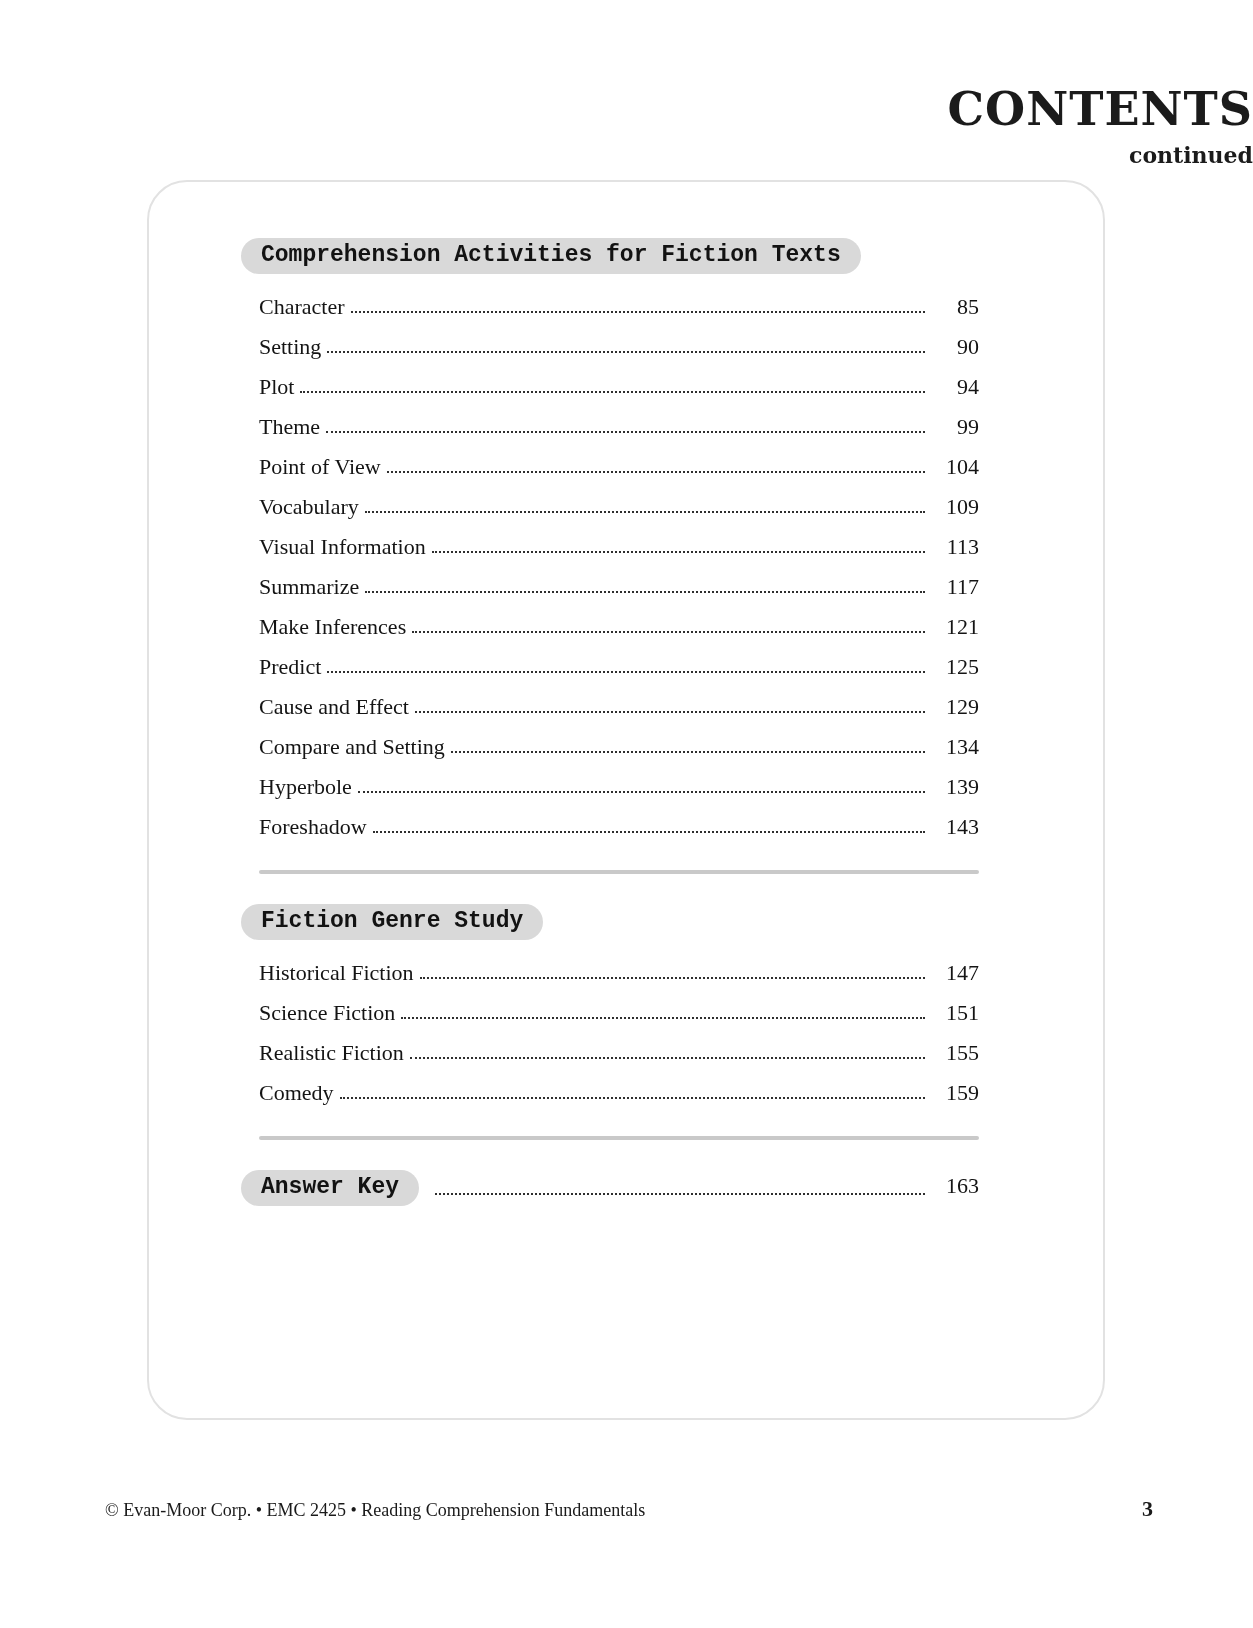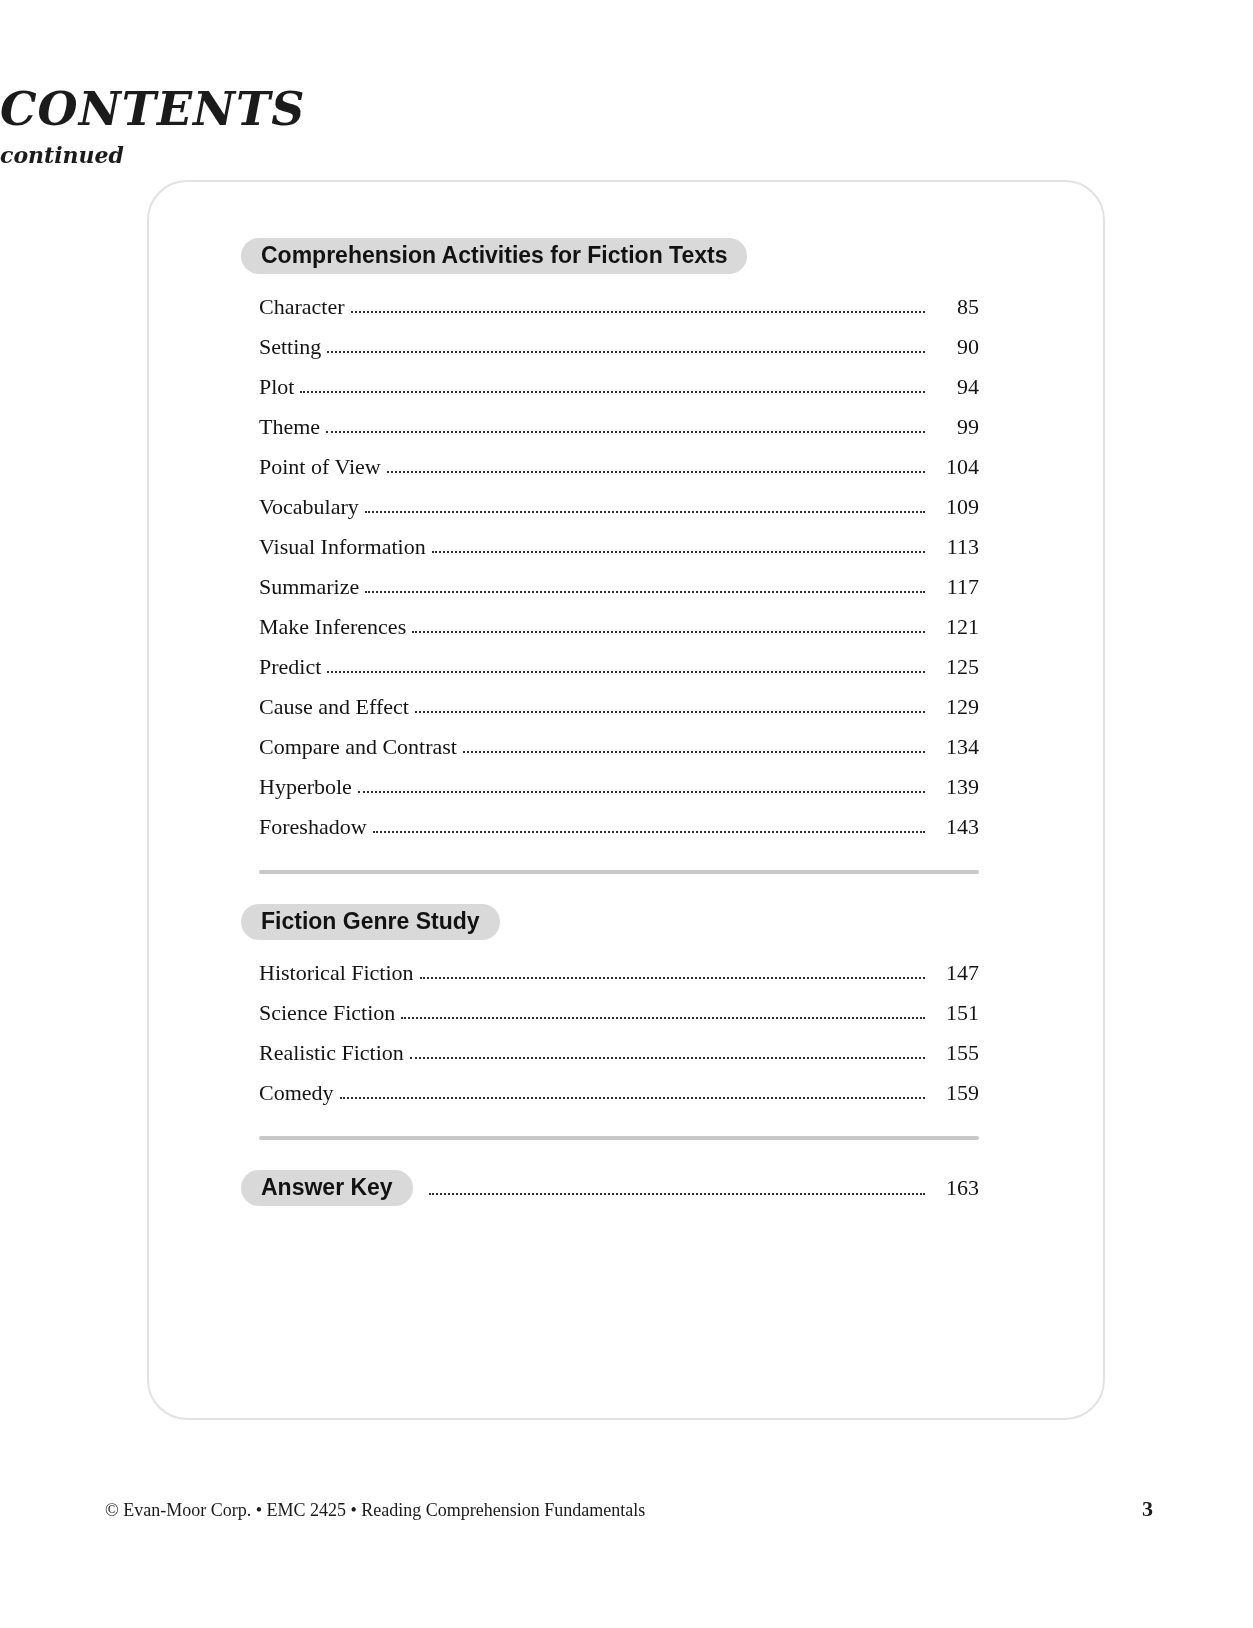--- a/index.html
+++ b/index.html
@@ -12,22 +12,21 @@
     color: #141414;
     overflow: hidden;
   }
 
   
   .title-block {
     position: absolute;
     top: 86px;
     left: 0;
     width: 100%;
-    text-align: left;
-    font-style: italic;
+    text-align: right;
   }
   .title-block h1 {
     margin: 0;
     font-family: "DejaVu Serif", serif;
     font-weight: bold;
     font-size: 46px;
     letter-spacing: 1px;
     color: #1b1b1b;
     line-height: 1;
   }
@@ -54,21 +53,21 @@
     padding: 56px 124px 0 110px;
   }
 
   
   .pill {
     display: inline-block;
     background: #d9d9d9;
     border-radius: 18px;
     padding: 5px 20px 7px;
     margin-left: -18px;
-    font-family: Liberation Sans, sans-serif;
+    font-family: Liberation Mono, monospace;
     font-weight: bold;
     font-size: 23px;
     color: #121212;
     line-height: 1.05;
   }
 
   
   .entries { margin-top: 22px; }
   .toc-row {
     display: flex;
@@ -195,21 +194,21 @@
             <span class="toc-label">Predict</span>
             <span class="toc-dots"></span>
             <span class="toc-page">125</span>
           </div>
           <div class="toc-row">
             <span class="toc-label">Cause and Effect</span>
             <span class="toc-dots"></span>
             <span class="toc-page">129</span>
           </div>
           <div class="toc-row">
-            <span class="toc-label">Compare and Contrast</span>
+            <span class="toc-label">Compare and Setting</span>
             <span class="toc-dots"></span>
             <span class="toc-page">134</span>
           </div>
           <div class="toc-row">
             <span class="toc-label">Hyperbole</span>
             <span class="toc-dots"></span>
             <span class="toc-page">139</span>
           </div>
           <div class="toc-row">
             <span class="toc-label">Foreshadow</span>

